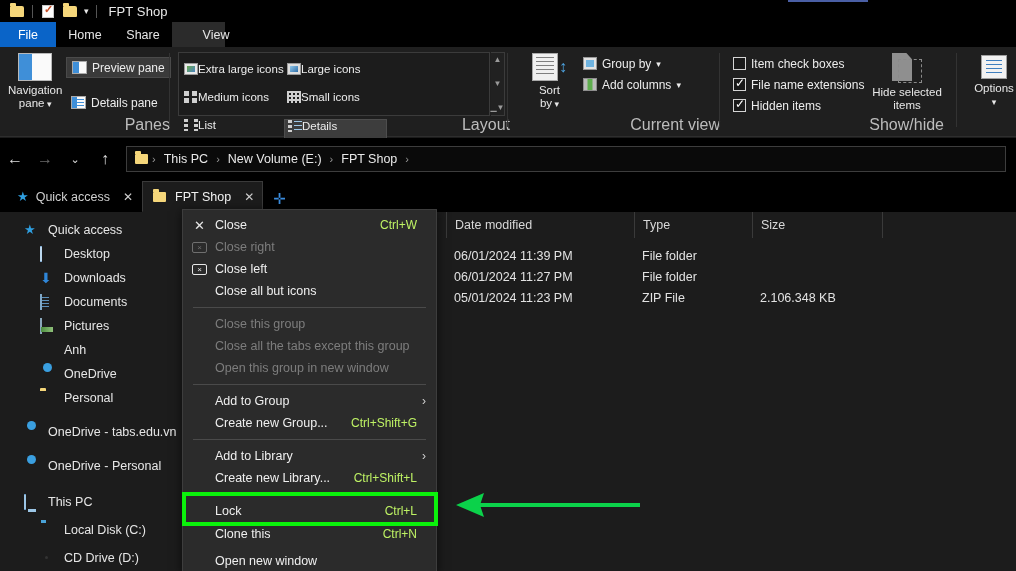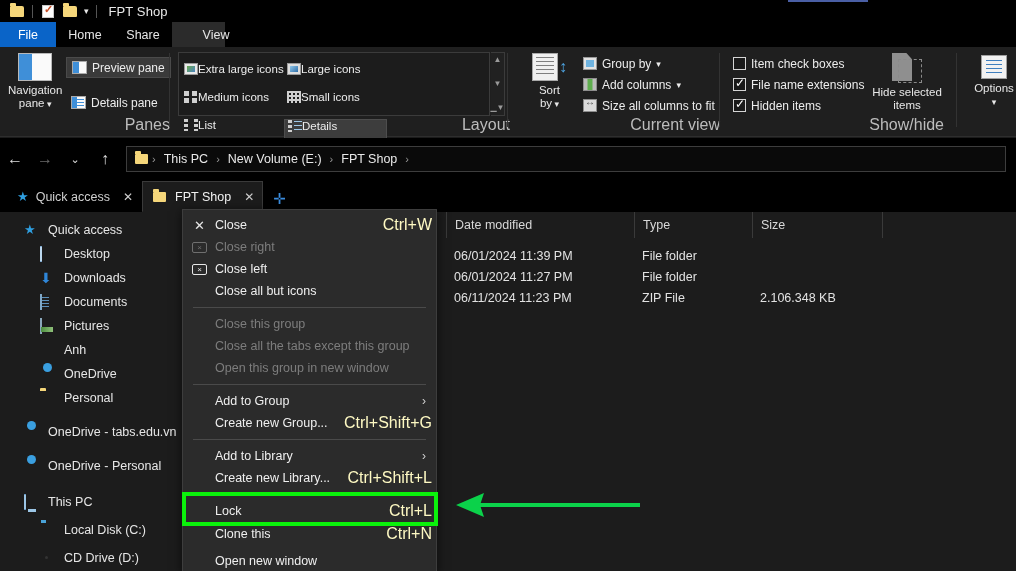--- a/index.html
+++ b/index.html
@@ -252,21 +252,21 @@
 
   
   .ctxmenu {
     position:absolute; left:182px; top:209px; width:255px; background:#2b2b2b;
     border:1px solid #3d3d3d; box-shadow: 0 2px 10px rgba(0,0,0,.6); z-index: 20;
     padding: 4px 0 0 0;
   }
   .mi { height:22px; display:flex; align-items:center; position:relative; cursor:default; padding-left: 32px; }
   .mi .mlabel { color:#efefef; font-size:12.5px; white-space:nowrap; }
   .mi.dim .mlabel { color:#7d7d7d; }
-  .mi .maccel { position:absolute; right:4px; color:#fef9c3; font-size:16px; }
+  .mi .maccel { position:absolute; right:19px; color:#bef264; font-size:12px; }
   .mi .mchev { position:absolute; right:10px; color:#d0d0d0; font-size:12px; }
   .mi .micon { position:absolute; left:8px; width:17px; height:16px; display:flex; align-items:center; justify-content:center; color:#e8e8e8; font-size:13px;}
   .mi.dim .micon { color:#6f6f6f; }
   .msep { height:1px; background:#4a4a4a; margin:5px 10px; }
   .tagx { width:15px; height:11px; border:1px solid currentColor; border-radius:2px; position:relative; font-size:8px; display:flex; align-items:center; justify-content:center; }
 
   
   .hlbox {
     position:absolute; left:182px; top:492px; width:256px; height:34px;
     border: 4px solid #0bf20b; z-index: 40; pointer-events:none;
@@ -391,24 +391,20 @@
         <div class="smallrow">
           <span class="cv-ico group"></span>
           <span class="lbl">Group by</span>
           <span class="lbl" style="font-size:9px">▾</span>
         </div>
         <div class="smallrow">
           <span class="cv-ico addcol"></span>
           <span class="lbl">Add columns</span>
           <span class="lbl" style="font-size:9px">▾</span>
         </div>
-        <div class="smallrow">
-          <span class="cv-ico sizecol"></span>
-          <span class="lbl">Size all columns to fit</span>
-        </div>
       </div>
       <div class="grp-label">Current view</div>
       <div class="grp-div" style="right:0;"></div>
     </div>
 
     <div class="grp" style="left:720px;width:296px;">
       <div style="position:absolute;left:8px;top:6px;">
         <div class="smallrow">
           <span class="chk"></span>
           <span class="lbl">Item check boxes</span>
@@ -547,21 +543,21 @@
       <div class="cellsize"></div>
     </div>
     <div class="row" style="top:54px">
       <div class="cellname"></div>
       <div class="celldate">06/01/2024 11:27 PM</div>
       <div class="celltype">File folder</div>
       <div class="cellsize"></div>
     </div>
     <div class="row" style="top:75px">
       <div class="cellname">.zip</div>
-      <div class="celldate">06/11/2024 11:23 PM</div>
+      <div class="celldate">05/01/2024 11:23 PM</div>
       <div class="celltype">ZIP File</div>
       <div class="cellsize">2.106.348 KB</div>
     </div>
   </div>
 
   <div class="ctxmenu">
 
     <div class="mi">
       <span class="micon">✕</span>
       <span class="mlabel">Close</span>

